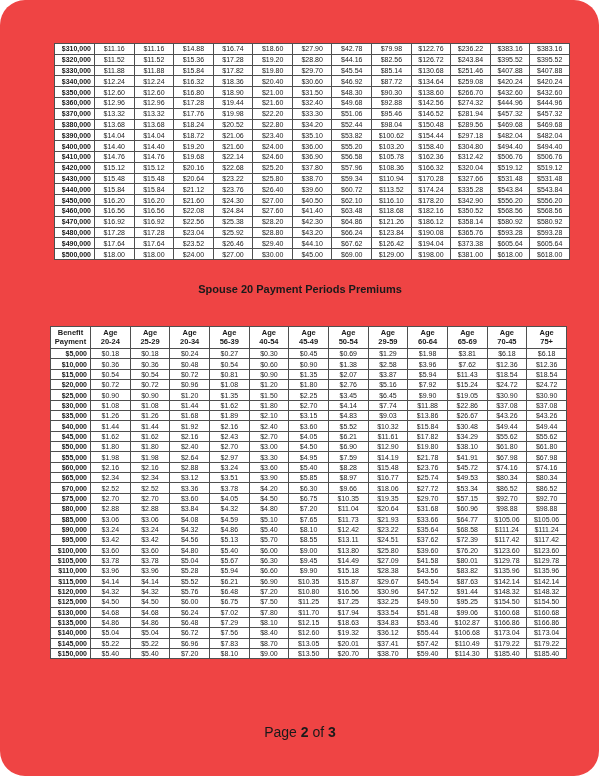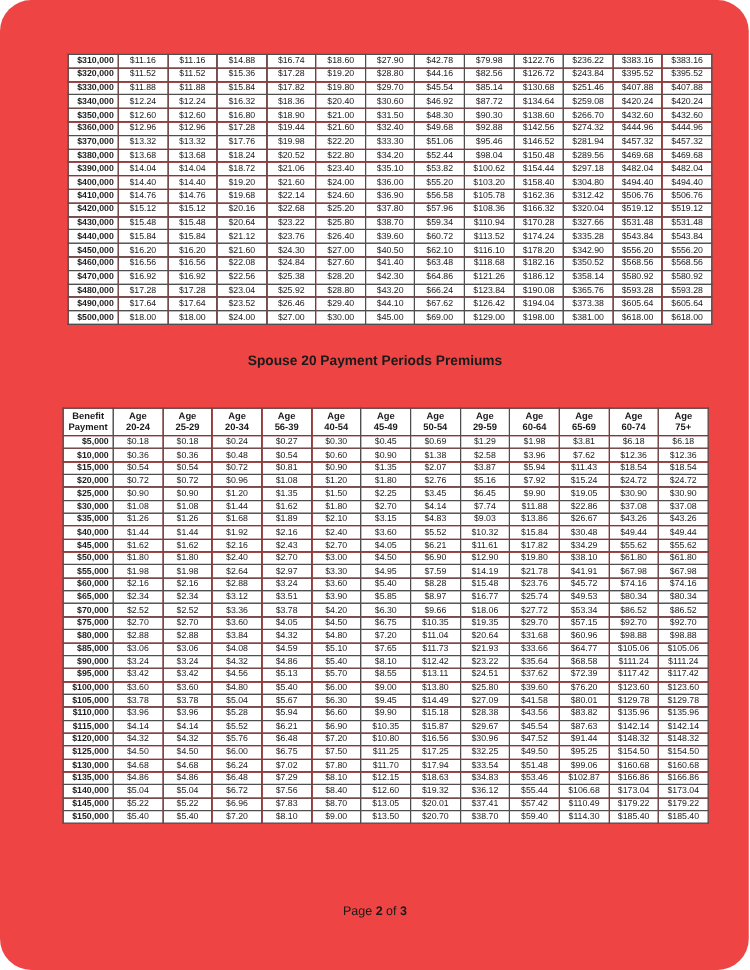--- a/index.html
+++ b/index.html
@@ -70,21 +70,21 @@
     text-align: center;
     font-weight: bold;
     font-size: 11px;
   }
   .footer {
     position: absolute;
     top: 724px;
     left: 0;
     width: 600px;
     text-align: center;
-    font-size: 10px;
+    font-size: 14px;
   }
   .footer .b { font-weight: bold; }
 </style>
 </head>
 <body>
 
 <div class="page">
 
   <table class="top-table">
     <colgroup>
@@ -466,21 +466,21 @@
           <th>
             <div>Age</div>
             <div>60-64</div>
           </th>
           <th>
             <div>Age</div>
             <div>65-69</div>
           </th>
           <th>
             <div>Age</div>
-            <div>60-74</div>
+            <div>70-45</div>
           </th>
           <th>
             <div>Age</div>
             <div>75+</div>
           </th>
         </tr>
     </thead>
     <tbody>
         <tr>
           <td class="amt">$5,000</td>

